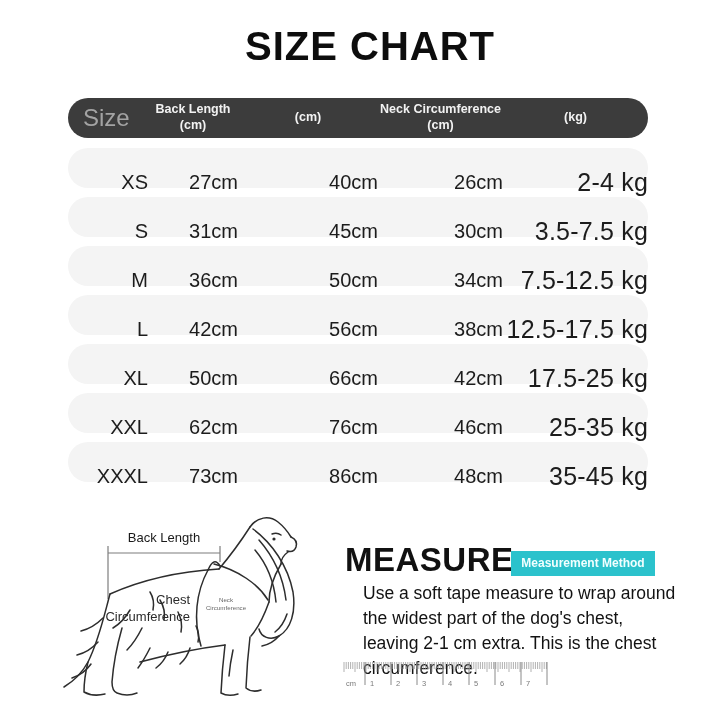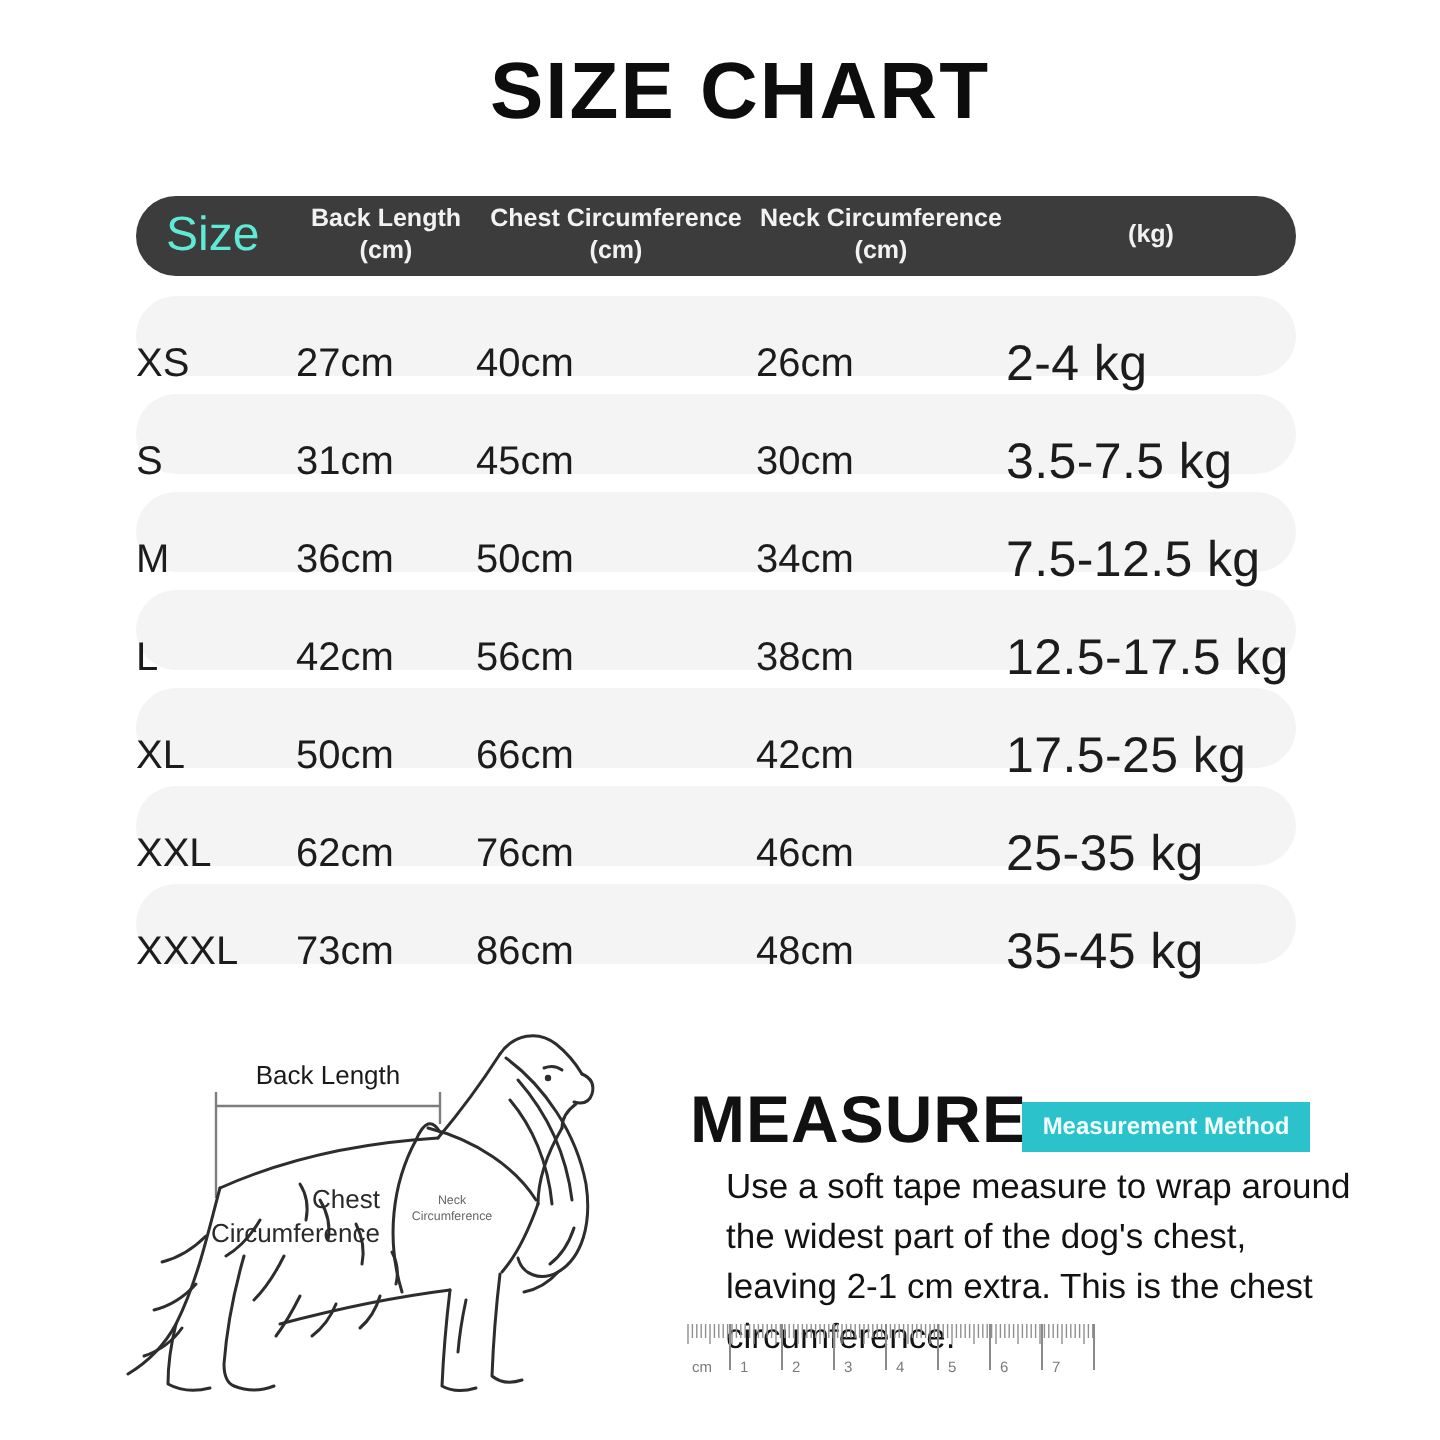--- a/index.html
+++ b/index.html
@@ -14,27 +14,27 @@
   }
   
   .size-table { position:absolute; left:68px; top:98px; width:580px; }
   .thead {
     height:40px; border-radius:21px; color:#fff;
     display:grid; grid-template-columns:80px 90px 140px 125px 145px;
     align-items:center; margin-bottom:10px; background:#3c3c3c;
   }
   .thead .hc { text-align:center; font-size:12.5px; font-weight:700; line-height:1.25; color:#f2f2f2; }
   .thead .hc span { display:block; }
-  .thead .size-h { font-size:24px; font-weight:500; text-align:left; padding-left:15px; color:#5eead4; }
+  .thead .size-h { font-size:24px; font-weight:500; text-align:left; padding-left:15px; color:#a3a3a3; }
   .trow {
     height:40px; border-radius:20px; background:#f4f4f4;
     display:grid; grid-template-columns:80px 90px 140px 125px 145px;
     align-items:center; margin-bottom:9px;
   }
-  .trow .c { text-align:left; font-size:20px; color:#1c1c1c;margin-top:20px; }
+  .trow .c { text-align:right; font-size:20px; color:#1c1c1c;margin-top:20px; }
   .trow .c.wt { font-size:25px; letter-spacing:0.2px; }
   
   .dog-svg { position:absolute; left:55px; top:500px; }
   
   .measure-heading {
     position:absolute; left:345px; top:541px; font-size:33px; font-weight:800;
     letter-spacing:0.5px; color:#111;
   }
   .badge {
     position:absolute; left:511px; top:551px; width:144px; height:25px;
@@ -55,21 +55,20 @@
   <h1 class="title">SIZE CHART</h1>
 
   <div class="size-table">
     <div class="thead" style="background: rgb(60, 60, 60);">
       <div class="hc size-h">Size</div>
       <div class="hc">
         <span>Back Length (cm)</span>
           <span></span>
       </div>
       <div class="hc">
-        <span>Chest Circumference</span>
           <span>(cm)</span>
       </div>
       <div class="hc">
         <span>Neck Circumference</span>
           <span>(cm)</span>
       </div>
       <div class="hc">
           <span>(kg)</span>
       </div>
     </div>

